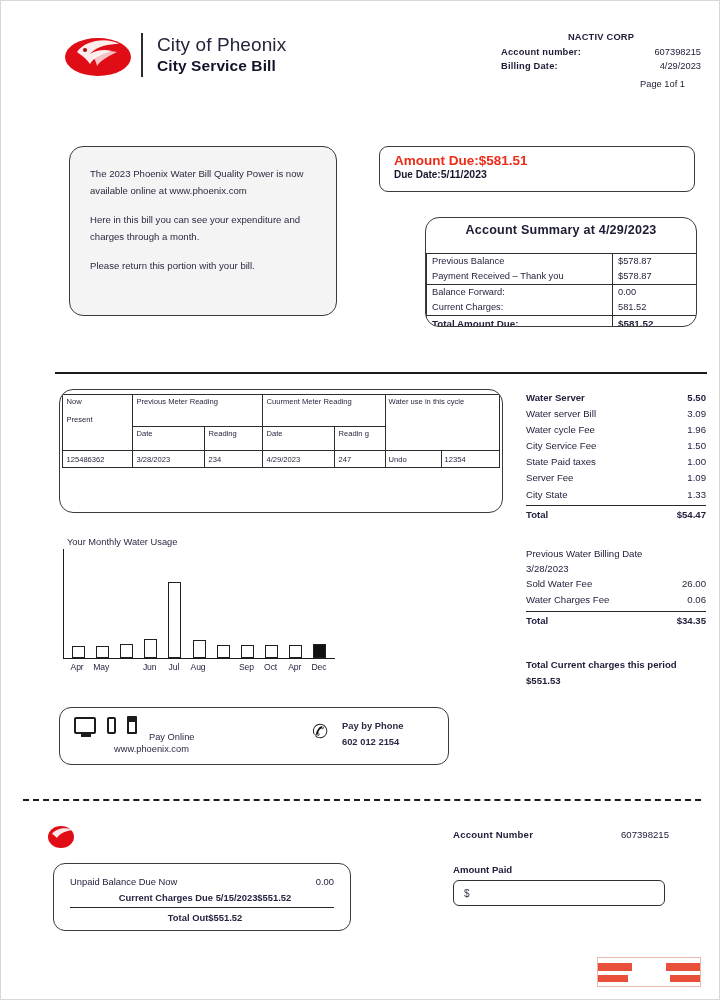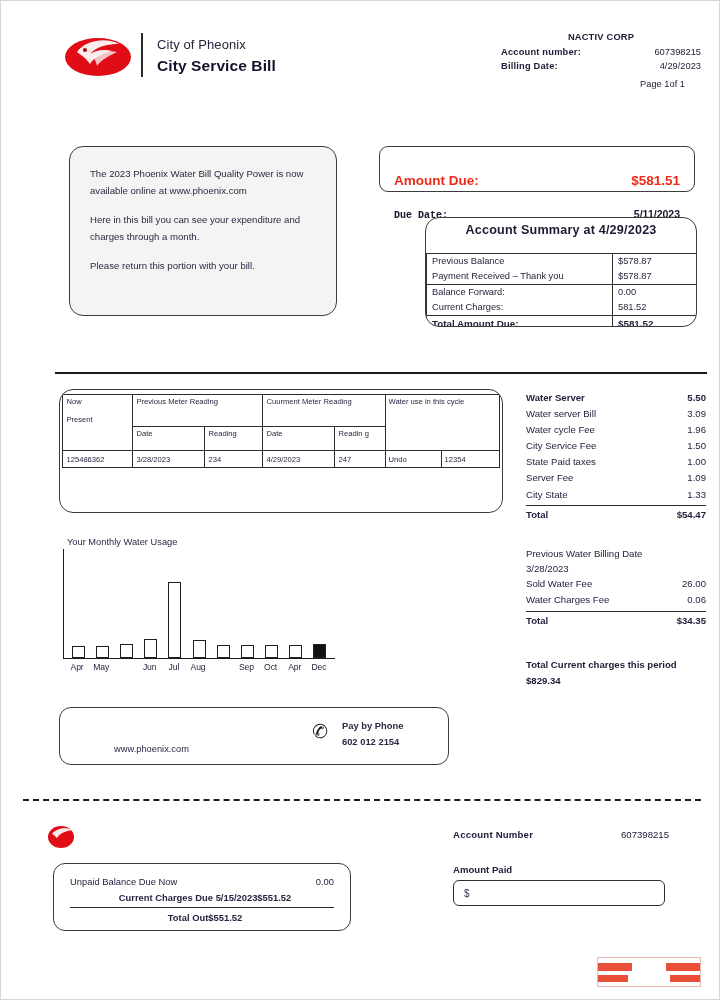--- a/index.html
+++ b/index.html
@@ -40,21 +40,21 @@
     align-items: center;
     justify-content: center;
   }
   .divider-v {
     width: 2px;
     height: 44px;
     background: #2b2b2b;
     margin: 0 14px 0 6px;
   }
   .brand-line1 {
-    font-size: 13px;
+    font-size: 19px;
     color: #25253c;
     letter-spacing: .1px;
     line-height: 20px;
   }
   .brand-line2 {
     font-size: 15.5px;
     font-weight: bold;
     color: #12122a;
     letter-spacing: .1px;
     line-height: 21px;
@@ -115,39 +115,36 @@
     width: 316px;
     height: 46px;
     border: 1.4px solid #3b3b3b;
     border-radius: 9px;
     box-sizing: border-box;
     padding: 6px 14px 0 14px;
     background: #fff;
   }
   .due-row {
     display: flex;
-    justify-content: space-between;
     align-items: baseline;
-    margin-top: 20px;
   }
   .due-label-main {
     color: #ee2b17;
     font-weight: bold;
     font-size: 13.5px;
   }
   .due-amount-main {
     color: #ee2b17;
     font-weight: bold;
     font-size: 13.5px;
   }
   .due-label-sub {
     font-weight: bold;
     font-size: 10px;
     color: #17172e;
-    font-family: Liberation Mono, monospace;
   }
   .due-amount-sub {
     font-weight: bold;
     font-size: 10.5px;
     color: #17172e;
   }
 
   
   .summary-box {
     position: absolute;
@@ -709,21 +706,21 @@
       <span class="amt">0.06</span>
     </div>
     <div class="crow strong total-rule">
       <span class="nm">Total</span>
       <span class="amt">$34.35</span>
     </div>
   </div>
 
   <div class="period-total">
     <div>Total Current charges this period</div>
-    <div>$829.34</div>
+    <div>$551.53</div>
   </div>
 
   <div class="chart-wrap">
     <div class="chart-title">Your Monthly Water Usage</div>
     <div class="chart-area">
       <div class="bars" id="bars">
           <div class="bar-slot">
             <div class="bar" style="height: 11.66px;"></div>
           </div>
           <div class="bar-slot">
@@ -767,20 +764,28 @@
         <div class="month-lbl">Aug</div>
         <div class="month-lbl"></div>
         <div class="month-lbl">Sep</div>
         <div class="month-lbl">Oct</div>
         <div class="month-lbl">Apr</div>
         <div class="month-lbl">Dec</div>
       </div>
   </div>
 
   <div class="pay-box">
+    <div class="pay-left">
+      <div class="pay-icons">
+        <span class="icon-monitor"></span>
+        <span class="icon-phone"></span>
+        <span class="icon-tablet"></span>
+      </div>
+      <div class="pay-online-text">Pay Online</div>
+    </div>
     <div class="pay-online-url">www.phoenix.com</div>
     <div class="pay-right">
       <span class="icon-handset">✆</span>
       <div class="pay-phone-text">
         <div>Pay by Phone</div>
         <div>602 012 2154</div>
       </div>
     </div>
   </div>
 

